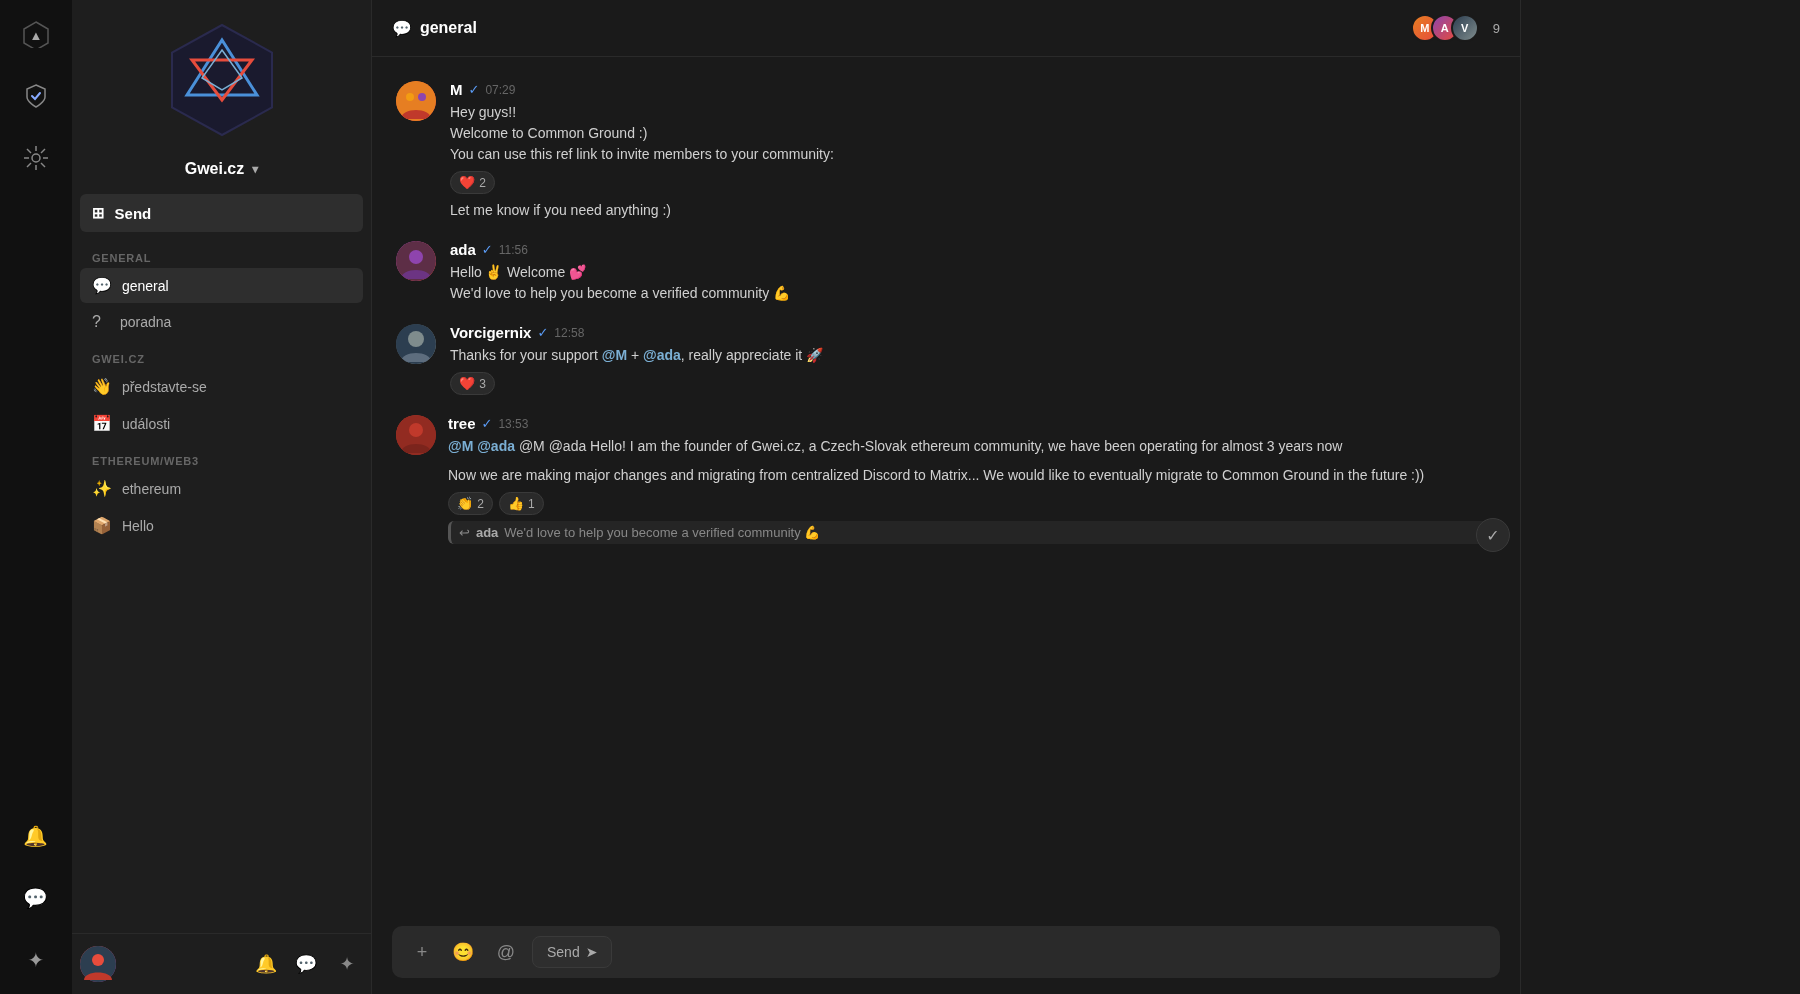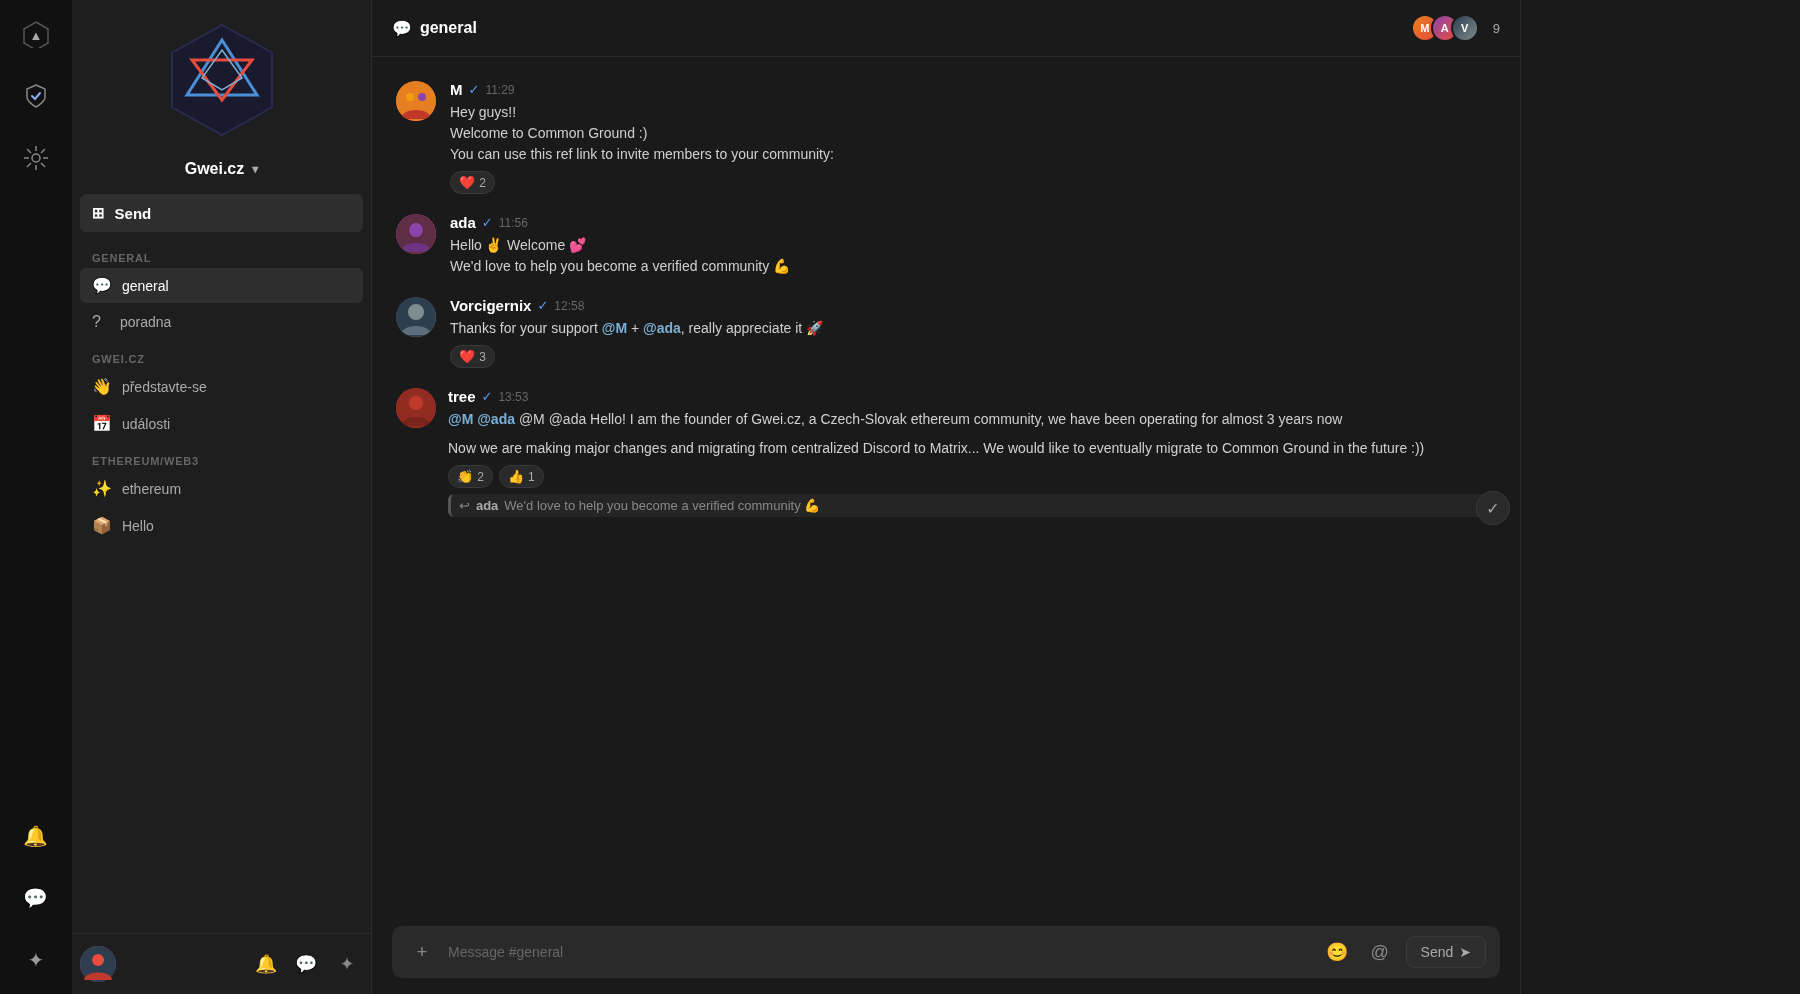--- a/index.html
+++ b/index.html
@@ -492,32 +492,35 @@
           <circle cx="20" cy="20" r="20" fill="#e67e22"></circle>
           <circle cx="14" cy="16" r="4" fill="#f39c12"></circle>
           <circle cx="26" cy="16" r="4" fill="#8e44ad"></circle>
           <path d="M5 38 C5 26 35 26 35 38" fill="#c0392b"></path>
         </svg>
       </div>
       <div class="message-content">
         <div class="message-header">
           <span class="message-author">M</span>
           <span class="verified-badge">✓</span>
-          <span class="message-time">11:29</span>
+          <span class="message-time">07:29</span>
         </div>
         <div class="message-text">
           <div>Hey guys!!</div>
           <div>Welcome to Common Ground :)</div>
           <div>You can use this ref link to invite members to your community:</div>
         </div>
         <div class="reaction-bar">
           <div class="reaction">
             <span>❤️</span>
             <span class="reaction-count">2</span>
           </div>
+        </div>
+        <div class="message-text" style="margin-top:6px;">
+          <span>Let me know if you need anything :)</span>
         </div>
       </div>
     </div>
 
     <div class="message">
       <div class="message-avatar avatar-ada">
         <svg width="40" height="40" viewBox="0 0 40 40">
           <circle cx="20" cy="20" r="20" fill="#5d2e46"></circle>
           <circle cx="20" cy="16" r="7" fill="#8e44ad"></circle>
           <path d="M5 38 C5 26 35 26 35 38" fill="#6c3483"></path>
@@ -600,21 +603,20 @@
       </div>
 
       <div class="scroll-to-bottom" style="position:absolute;right:-10px;bottom:0px;">✓</div>
     </div>
 
   </div>
 
   <div class="message-input-area">
     <div class="message-input-wrapper">
       <div class="input-icon-btn">+</div>
-      <input class="message-input" type="text" placeholder="Message #general" style="">
       <div class="input-icon-btn">😊</div>
       <div class="input-icon-btn">@</div>
       <button class="send-btn">
         <span>Send</span>
         <span>➤</span>
       </button>
     </div>
   </div>
 </div>
 

